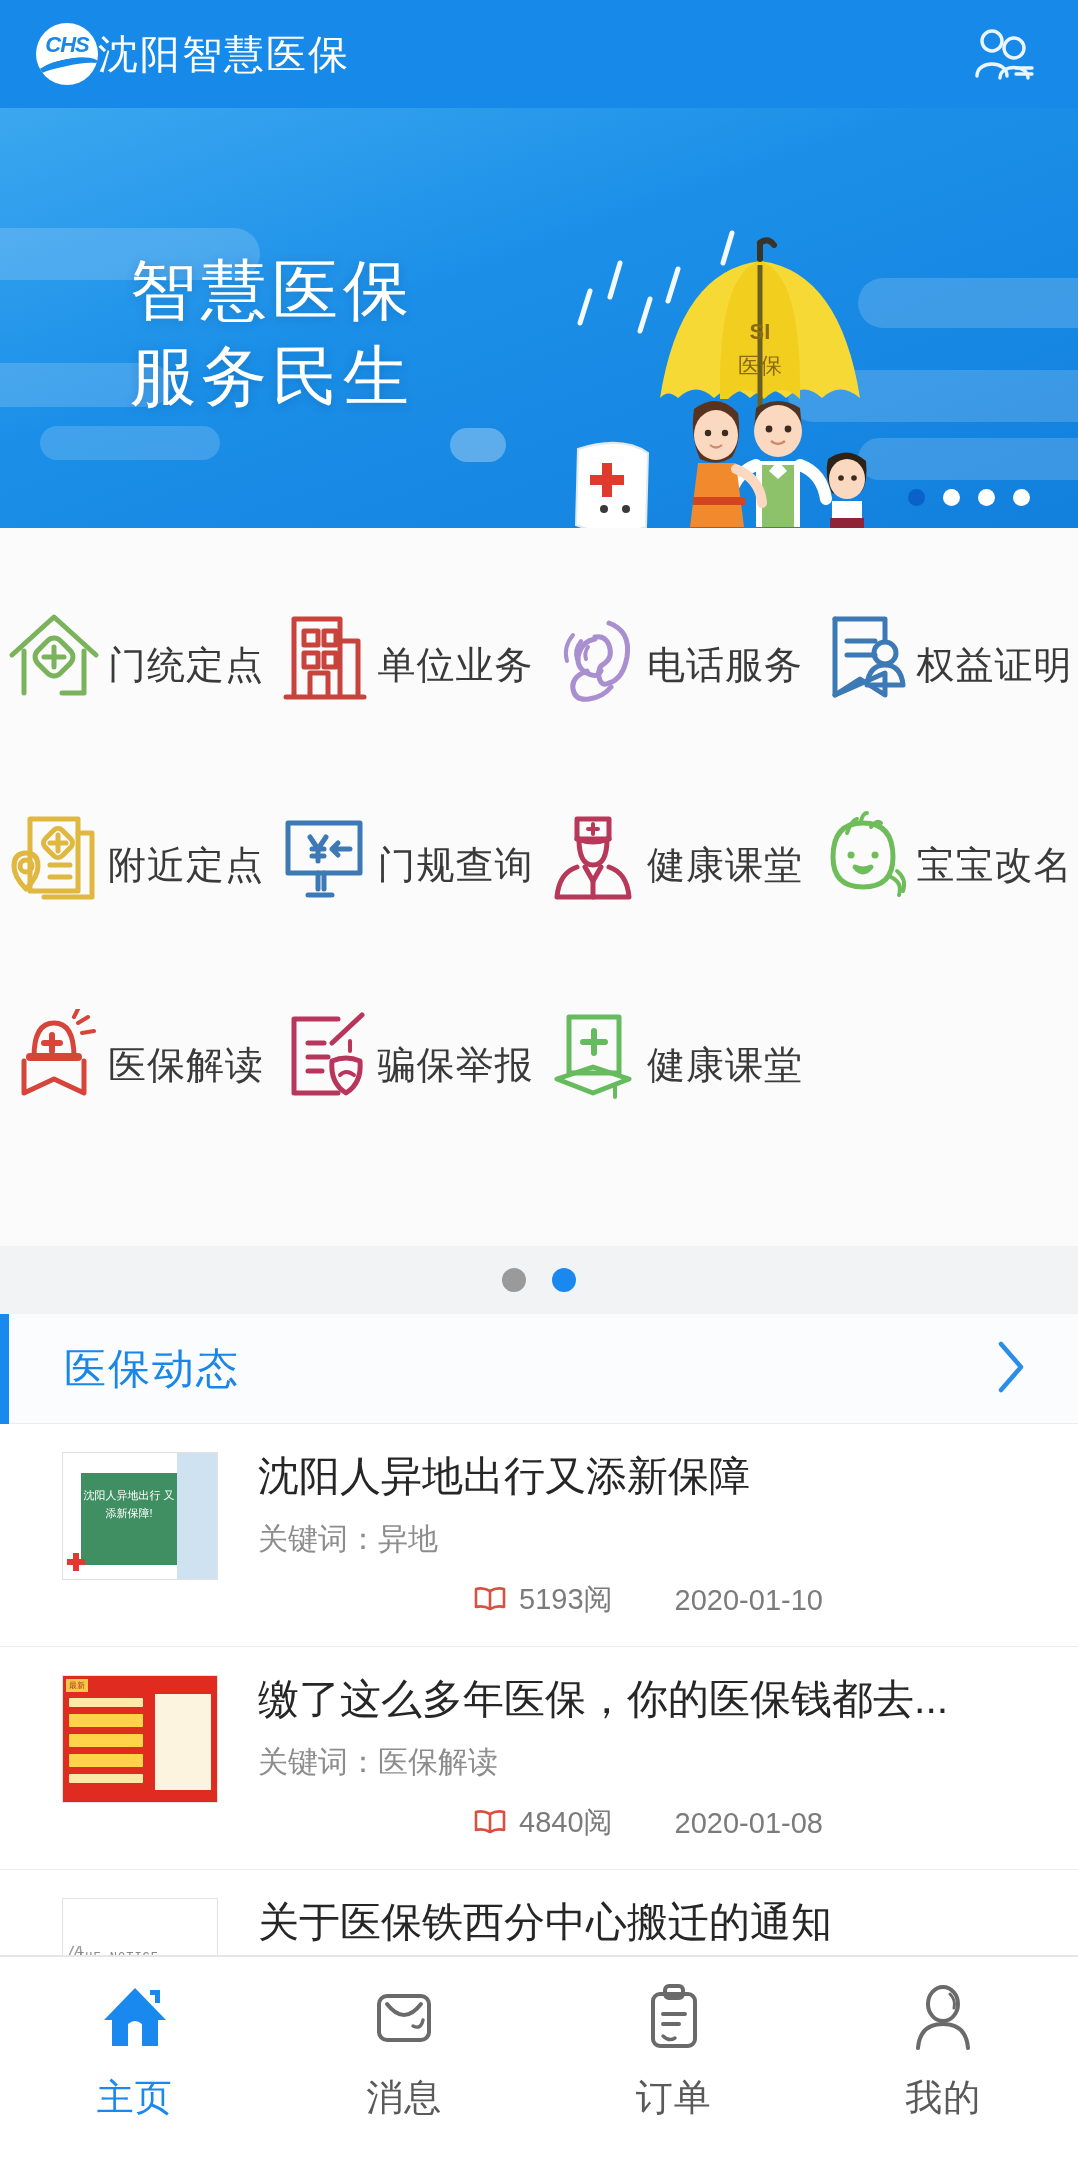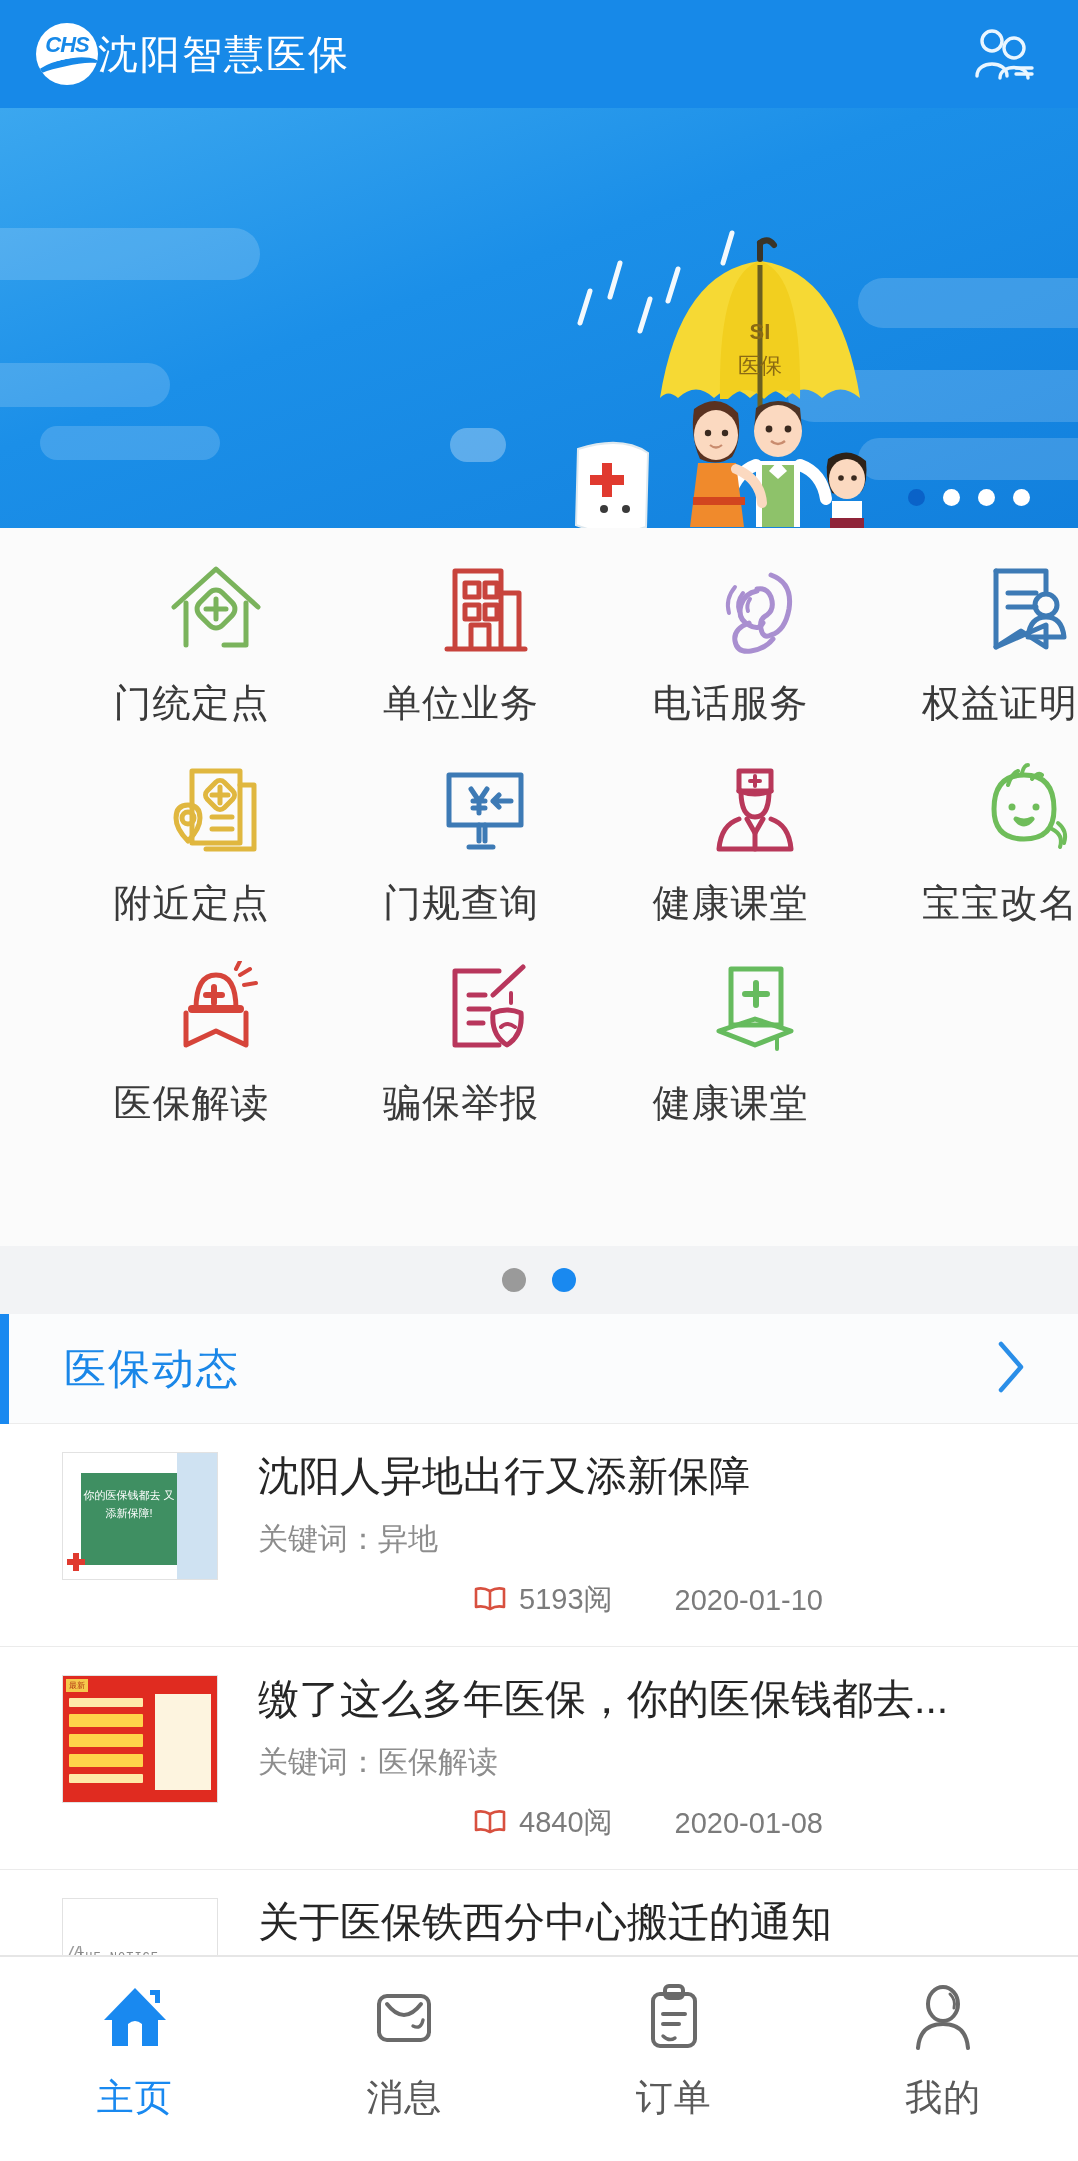--- a/index.html
+++ b/index.html
@@ -79,22 +79,22 @@
   
   .grid-card {
     position: absolute; left: 0; top: 528px; width: 1078px; height: 718px;
     background: #fbfbfb;
   }
   .grid {
     display: grid; grid-template-columns: repeat(4, 1fr);
     padding: 28px 0 0 0;
   }
   .grid-item {
-    height: 200px; display: flex; flex-direction: column;
-    align-items: flex-end; justify-content: flex-start; cursor: pointer;
+    height: 200px; display: flex; 
+    align-items: center; justify-content: flex-start; cursor: pointer;
   }
   .grid-icon {
     width: 108px; height: 104px; display: flex;
     align-items: center; justify-content: center;
   }
   .grid-label {
     font-size: 38px; color: #3a3a3a; margin-top: 18px;
     letter-spacing: 1px; white-space: nowrap;
   }
 
@@ -197,20 +197,24 @@
 
   <div class="banner">
     <div class="cloud c1"></div>
     <div class="cloud c2"></div>
     <div class="cloud c3"></div>
     <div class="cloud c4"></div>
     <div class="cloud c5"></div>
     <div class="cloud c6"></div>
     <div class="bubble"></div>
 
+    <div class="banner-text">
+      <div>智慧医保</div>
+      <div>服务民生</div>
+    </div>
 
     <div class="banner-art">
       <svg width="440" height="315" viewBox="0 0 440 315">
 
         <g stroke="#ffffff" stroke-width="5" stroke-linecap="round" opacity="0.95">
           <line x1="30" y1="78" x2="20" y2="110"></line>
           <line x1="60" y1="50" x2="50" y2="84"></line>
           <line x1="90" y1="86" x2="80" y2="118"></line>
           <line x1="118" y1="56" x2="108" y2="88"></line>
           <line x1="146" y1="92" x2="136" y2="124"></line>
@@ -451,21 +455,21 @@
       </svg>
     </div>
   </div>
 
   <div class="news-list">
 
     <div class="news-item">
       <div class="thumb">
         <div class="th-blue"></div>
         <div class="th-green">
-          <span>你的医保钱都去 又添新保障!</span>
+          <span>沈阳人异地出行 又添新保障!</span>
         </div>
         <svg class="th-cross" viewBox="0 0 22 22">
           <path d="M8 2 h6 v6 h6 v6 h-6 v6 h-6 v-6 h-6 v-6 h6 z" fill="#e03a2f"></path>
         </svg>
       </div>
       <div class="news-body">
         <div class="news-title">沈阳人异地出行又添新保障</div>
         <div class="news-kw">关键词：异地</div>
         <div class="news-meta">
           <span>

